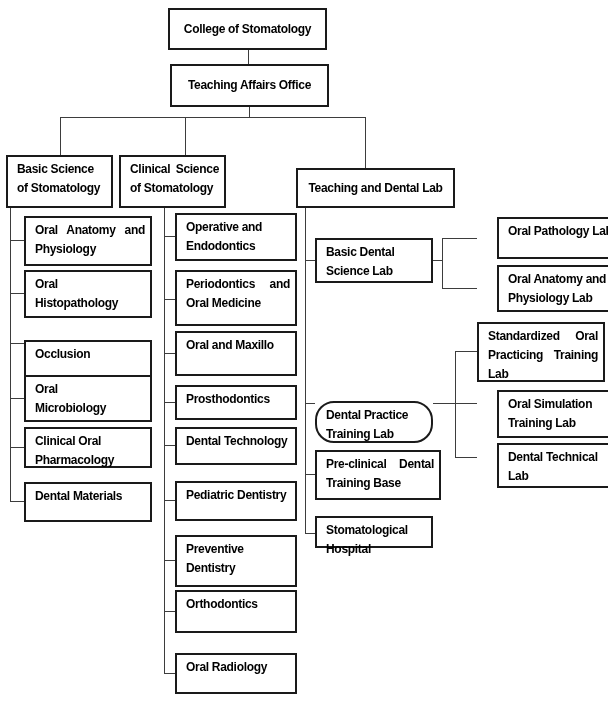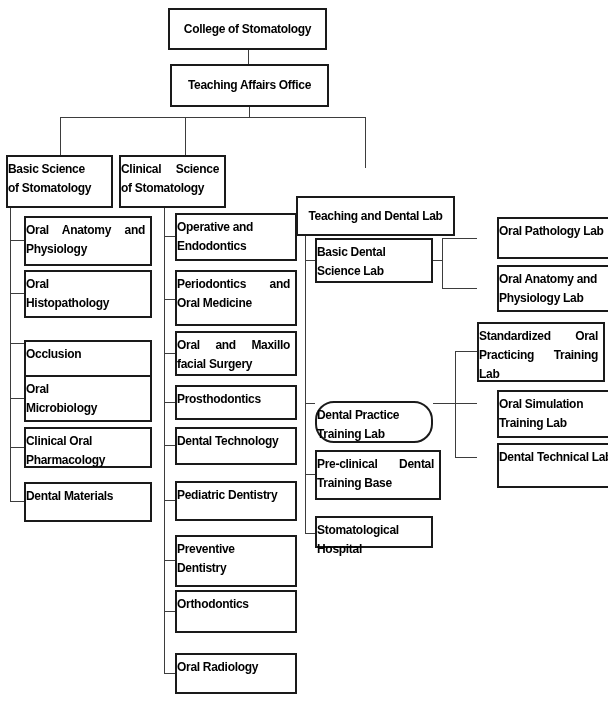--- a/index.html
+++ b/index.html
@@ -3,35 +3,35 @@
 <meta charset="utf-8">
 <style>
   html,body{margin:0;padding:0;background:#ffffff;}
   #stage{
     position:relative;width:608px;height:703px;background:#ffffff;
     font-family:"Liberation Sans", sans-serif;overflow:hidden;
   }
   .node{
     position:absolute;background:#ffffff;border:2px solid #1a1a1a;box-sizing:border-box;
     font-weight:700;font-size:12px;line-height:19px;letter-spacing:-0.3px;color:#000;
-    padding:3px 5px 0 0;z-index:2;
+    padding:3px 5px 0 9px;z-index:2;
   }
   .ctr{display:flex;align-items:center;justify-content:center;text-align:right;padding:0;}
   .lbl div{white-space:nowrap;}
   .jst .lbl div{white-space:normal;}
   .jst .lbl div:not(:last-child){text-align:justify;text-align-last:justify;}
   .ln{position:absolute;background:#3d3d3d;z-index:1;}
 
   
   #n-college{left:168px;top:8px;width:159px;height:42px;}
   #n-affairs{left:170px;top:64px;width:159px;height:43px;}
   
   #n-basic-science{left:6px;top:155px;width:107px;height:53px;}
   #n-clinical-science{left:119px;top:155px;width:107px;height:53px;}
-  #n-teaching-lab{left:296px;top:168px;width:159px;height:40px;margin-top:28px;}
+  #n-teaching-lab{left:296px;top:168px;width:159px;height:40px;}
   
   #n-oral-anatomy,#n-oral-histo,#n-occlusion,#n-oral-micro,#n-clin-pharm,#n-dental-mat{left:24px;width:128px;}
   #n-oral-anatomy{top:216px;height:50px;}
   #n-oral-histo{top:270px;height:48px;}
   #n-occlusion{top:340px;height:43px;}
   #n-oral-micro{top:375px;height:47px;}
   #n-clin-pharm{top:427px;height:41px;}
   #n-dental-mat{top:482px;height:40px;}
   
   #n-operative,#n-perio,#n-maxillo,#n-prostho,#n-dtech,#n-pediatric,#n-preventive,#n-ortho,#n-radiology{left:175px;width:122px;}
@@ -167,21 +167,20 @@
   </div>
   <div class="node jst" id="n-perio">
     <div class="lbl">
         <div>Periodontics and</div>
         <div>Oral Medicine</div>
       </div>
   </div>
   <div class="node jst" id="n-maxillo">
     <div class="lbl">
         <div>Oral and Maxillo</div>
-        <div>facial Surgery</div>
       </div>
   </div>
   <div class="node" id="n-prostho">
     <div class="lbl">Prosthodontics</div>
   </div>
   <div class="node" id="n-dtech">
     <div class="lbl">Dental Technology</div>
   </div>
   <div class="node" id="n-pediatric">
     <div class="lbl">Pediatric Dentistry</div>

